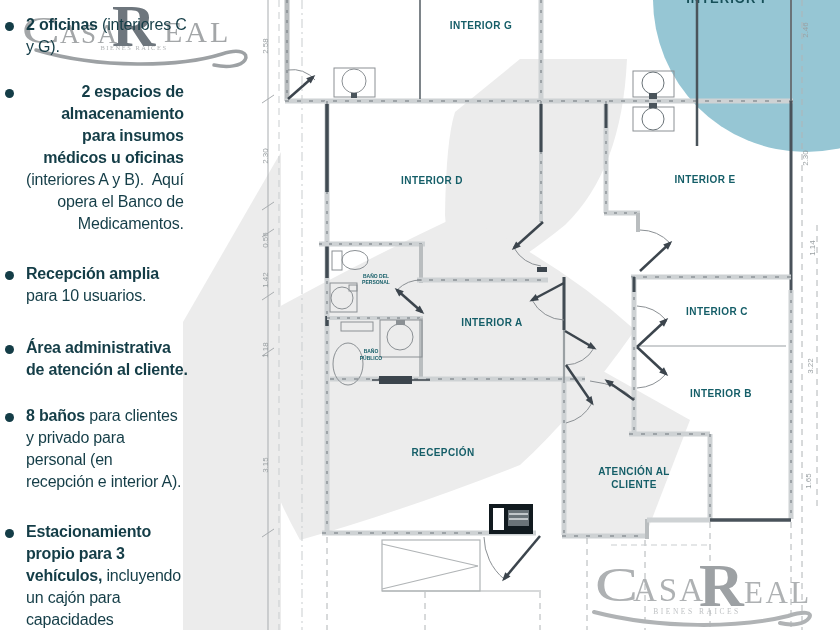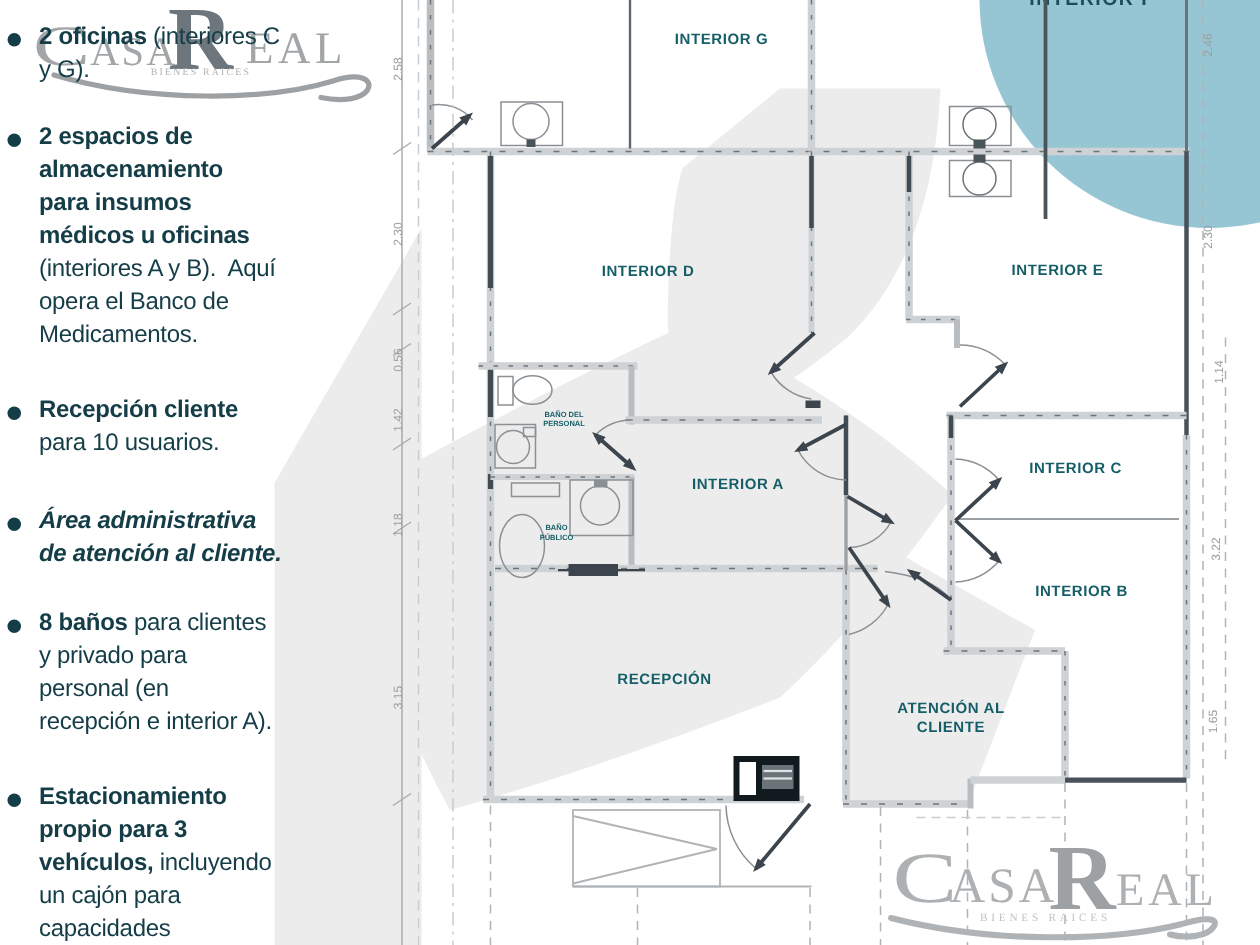--- a/index.html
+++ b/index.html
@@ -319,26 +319,26 @@
     <path d="M 594 612 C 660 629 740 628 788 616 C 804 611 813 612 809 618 C 805 624 792 626 780 623" fill="none" stroke="#b0b3b5" stroke-width="4" stroke-linecap="round"></path>
   </g>
 </svg>
 
 <div class="txtcol">
 
   <div class="dot" style="top:22px;"></div>
   <div class="blk" style="top:14px;"><b>2 oficinas</b> (interiores C<br>y G).</div>
 
   <div class="dot" style="top:89px;"></div>
-  <div class="blk" style="top:81px;"><b>2 espacios de<br>almacenamiento<br>para insumos<br>médicos u oficinas</b><br>(interiores A y B).&nbsp; Aquí<br>opera el Banco de<br>Medicamentos.</div>
+  <div class="blk" style="top:81px;text-align:right;"><b>2 espacios de<br>almacenamiento<br>para insumos<br>médicos u oficinas</b><br>(interiores A y B).&nbsp; Aquí<br>opera el Banco de<br>Medicamentos.</div>
 
   <div class="dot" style="top:271px;"></div>
-  <div class="blk" style="top:263px;"><b>Recepción cliente</b><br>para 10 usuarios.</div>
+  <div class="blk" style="top:263px;"><b>Recepción amplia</b><br>para 10 usuarios.</div>
 
   <div class="dot" style="top:345px;"></div>
-  <div class="blk" style="top:337px;font-style:italic;"><b>Área administrativa<br>de atención al cliente.</b></div>
+  <div class="blk" style="top:337px;"><b>Área administrativa<br>de atención al cliente.</b></div>
 
   <div class="dot" style="top:413px;"></div>
   <div class="blk" style="top:405px;"><b>8 baños</b> para clientes<br>y privado para<br>personal (en<br>recepción e interior A).</div>
 
   <div class="dot" style="top:529px;"></div>
   <div class="blk" style="top:521px;"><b>Estacionamiento<br>propio para 3<br>vehículos,</b> incluyendo<br>un cajón para<br>capacidades</div>
 </div>
 
 </body></html>

